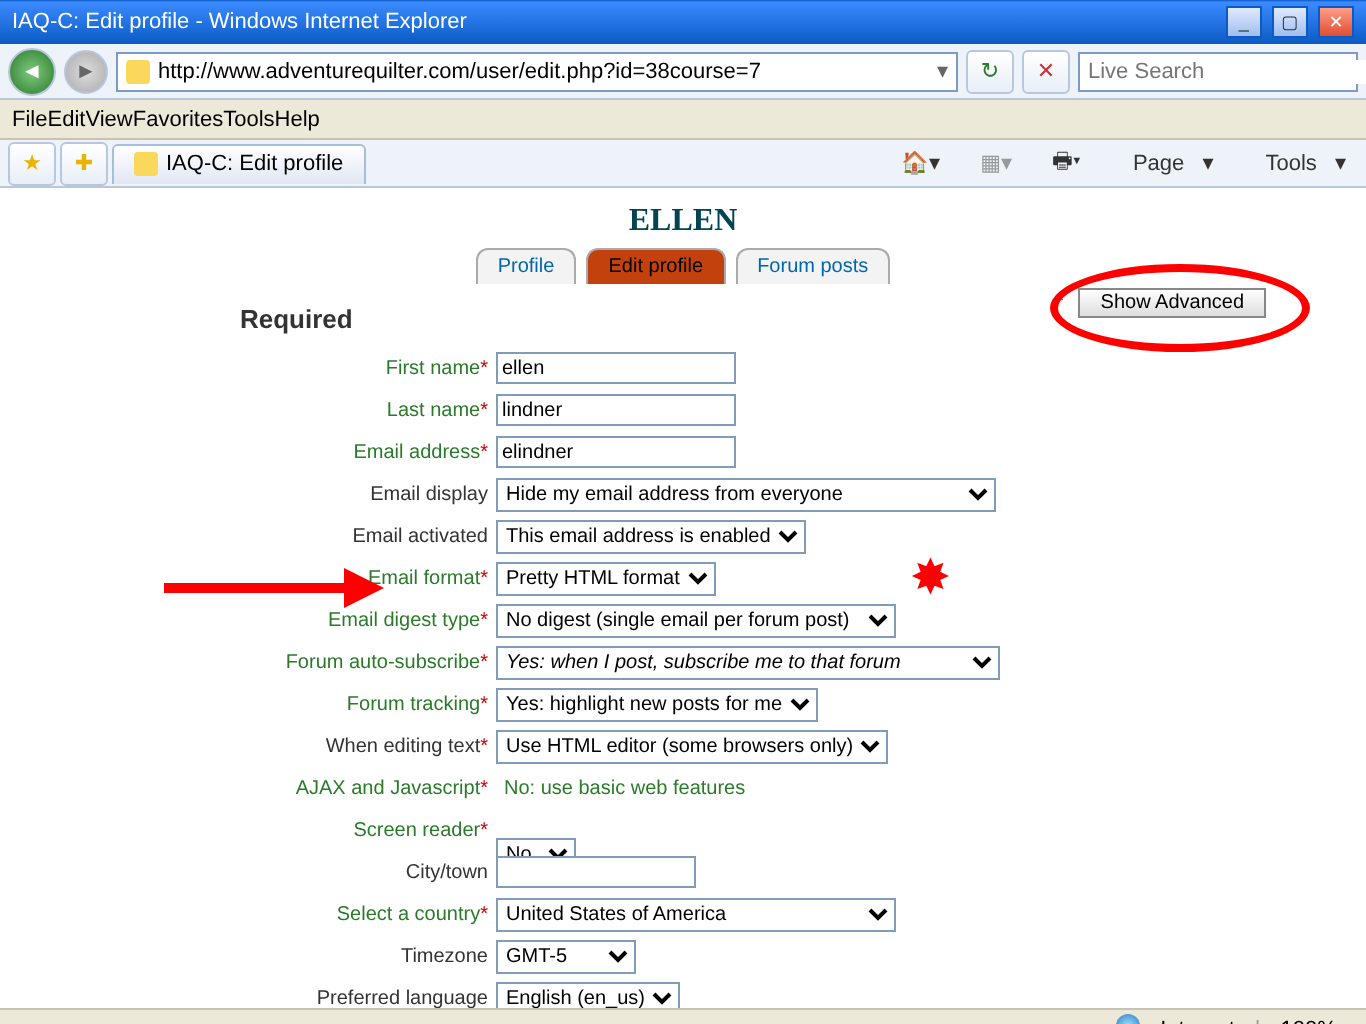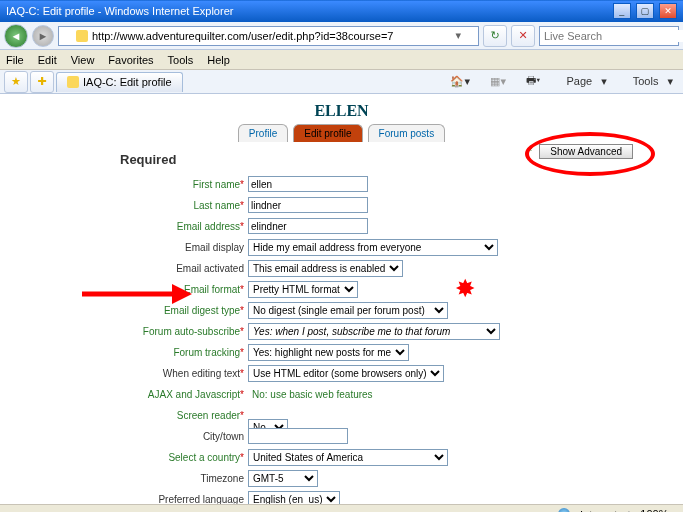--- a/index.html
+++ b/index.html
@@ -4,25 +4,25 @@
 <style>
 * { margin: 0; padding: 0; box-sizing: border-box; }
 body { font-family: Tahoma, Arial, sans-serif; font-size: 11px; background: #ece9d8; overflow: hidden; }
 .titlebar { background: linear-gradient(#0a5bc4, #3b8aff 5%, #0a5bc4); color: #fff; height: 22px; padding: 3px 6px; display: flex; justify-content: space-between; align-items: center; }
 .titlebar .winbtns span { display: inline-block; width: 18px; height: 16px; background: linear-gradient(#e0eaff,#a0bdee); border: 1px solid #0a5bc4; margin-left: 2px; text-align: center; font-size: 9px; line-height: 14px; color: #233; cursor: pointer; }
 .titlebar .winbtns .cls { background: linear-gradient(#ff9d8a,#e04d30); color: #fff; }
 .navbar { background: #eef3fa; border-bottom: 1px solid #b8c7de; height: 28px; display: flex; align-items: center; padding: 0 4px; gap: 4px; }
 .navbtn { width: 24px; height: 22px; border: 1px solid #b8c7de; border-radius: 3px; background: linear-gradient(#fff,#e8eef8); display: inline-flex; align-items: center; justify-content: center; cursor: pointer; }
 .back { background: radial-gradient(#7fc97f,#2a7a2a); color: #fff; border-radius: 50%; width: 24px; height: 24px; }
 .fwd { background: radial-gradient(#ddd,#aaa); color: #666; border-radius: 50%; width: 22px; height: 22px; }
-.url { flex: 1; height: 20px; border: 1px solid #7a9ac8; background: #fff; padding: 0 17px; display: flex; align-items: center; gap: 4px; }
+.url { flex: 1; height: 20px; border: 1px solid #7a9ac8; background: #fff; padding: 0 4px; display: flex; align-items: center; gap: 4px; }
 .url input { flex:1; border: none; outline: none; font-size: 11px; }
 .search { width: 140px; height: 20px; border: 1px solid #7a9ac8; background: #fff; padding: 0 4px; display: flex; align-items: center; }
 .search input { flex:1; border:none; outline:none; font-size:11px; color:#888; }
-.menubar { background: #ece9d8; border-bottom: 1px solid #c8c3b6; height: 20px; display:flex; align-items:center; padding:0 6px; gap:14px; }
+.menubar { background: #ece9d8; border-bottom: 1px solid #c8c3b6; height: 20px; display:flex; align-items:center; padding:0 6px; }
 .menubar span { cursor: pointer; }
 .tabbar { background: #eef3fa; border-bottom: 1px solid #b8c7de; height: 24px; display:flex; align-items:center; padding:0 4px; justify-content: space-between; }
 .tab { background: linear-gradient(#fff,#e0e7f3); border:1px solid #a6bddb; border-bottom:none; border-radius:3px 3px 0 0; height:20px; padding:2px 10px; display:inline-flex; align-items:center; gap:4px; cursor: pointer; }
 .toolitems { display:flex; gap:8px; align-items:center; }
 .toolitems span { cursor:pointer; padding:0 6px; color:#333; }
 .content { background:#fff; overflow:auto; height:410px; position:relative; }
 .page-title { text-align:center; color:#045; font-family: Georgia, serif; font-weight: bold; font-size: 16px; padding: 8px 0 4px; }
 .tabs-row { text-align:center; }
 .ptab { display:inline-block; border:1px solid #aaa; border-bottom:none; border-radius:6px 6px 0 0; padding:3px 10px; margin:0 1px; font-size:10px; color:#0066aa; background:#f3f3f3; cursor:pointer; }
 .ptab.active { background:#c2410c; color:#000; font-weight:normal; }

